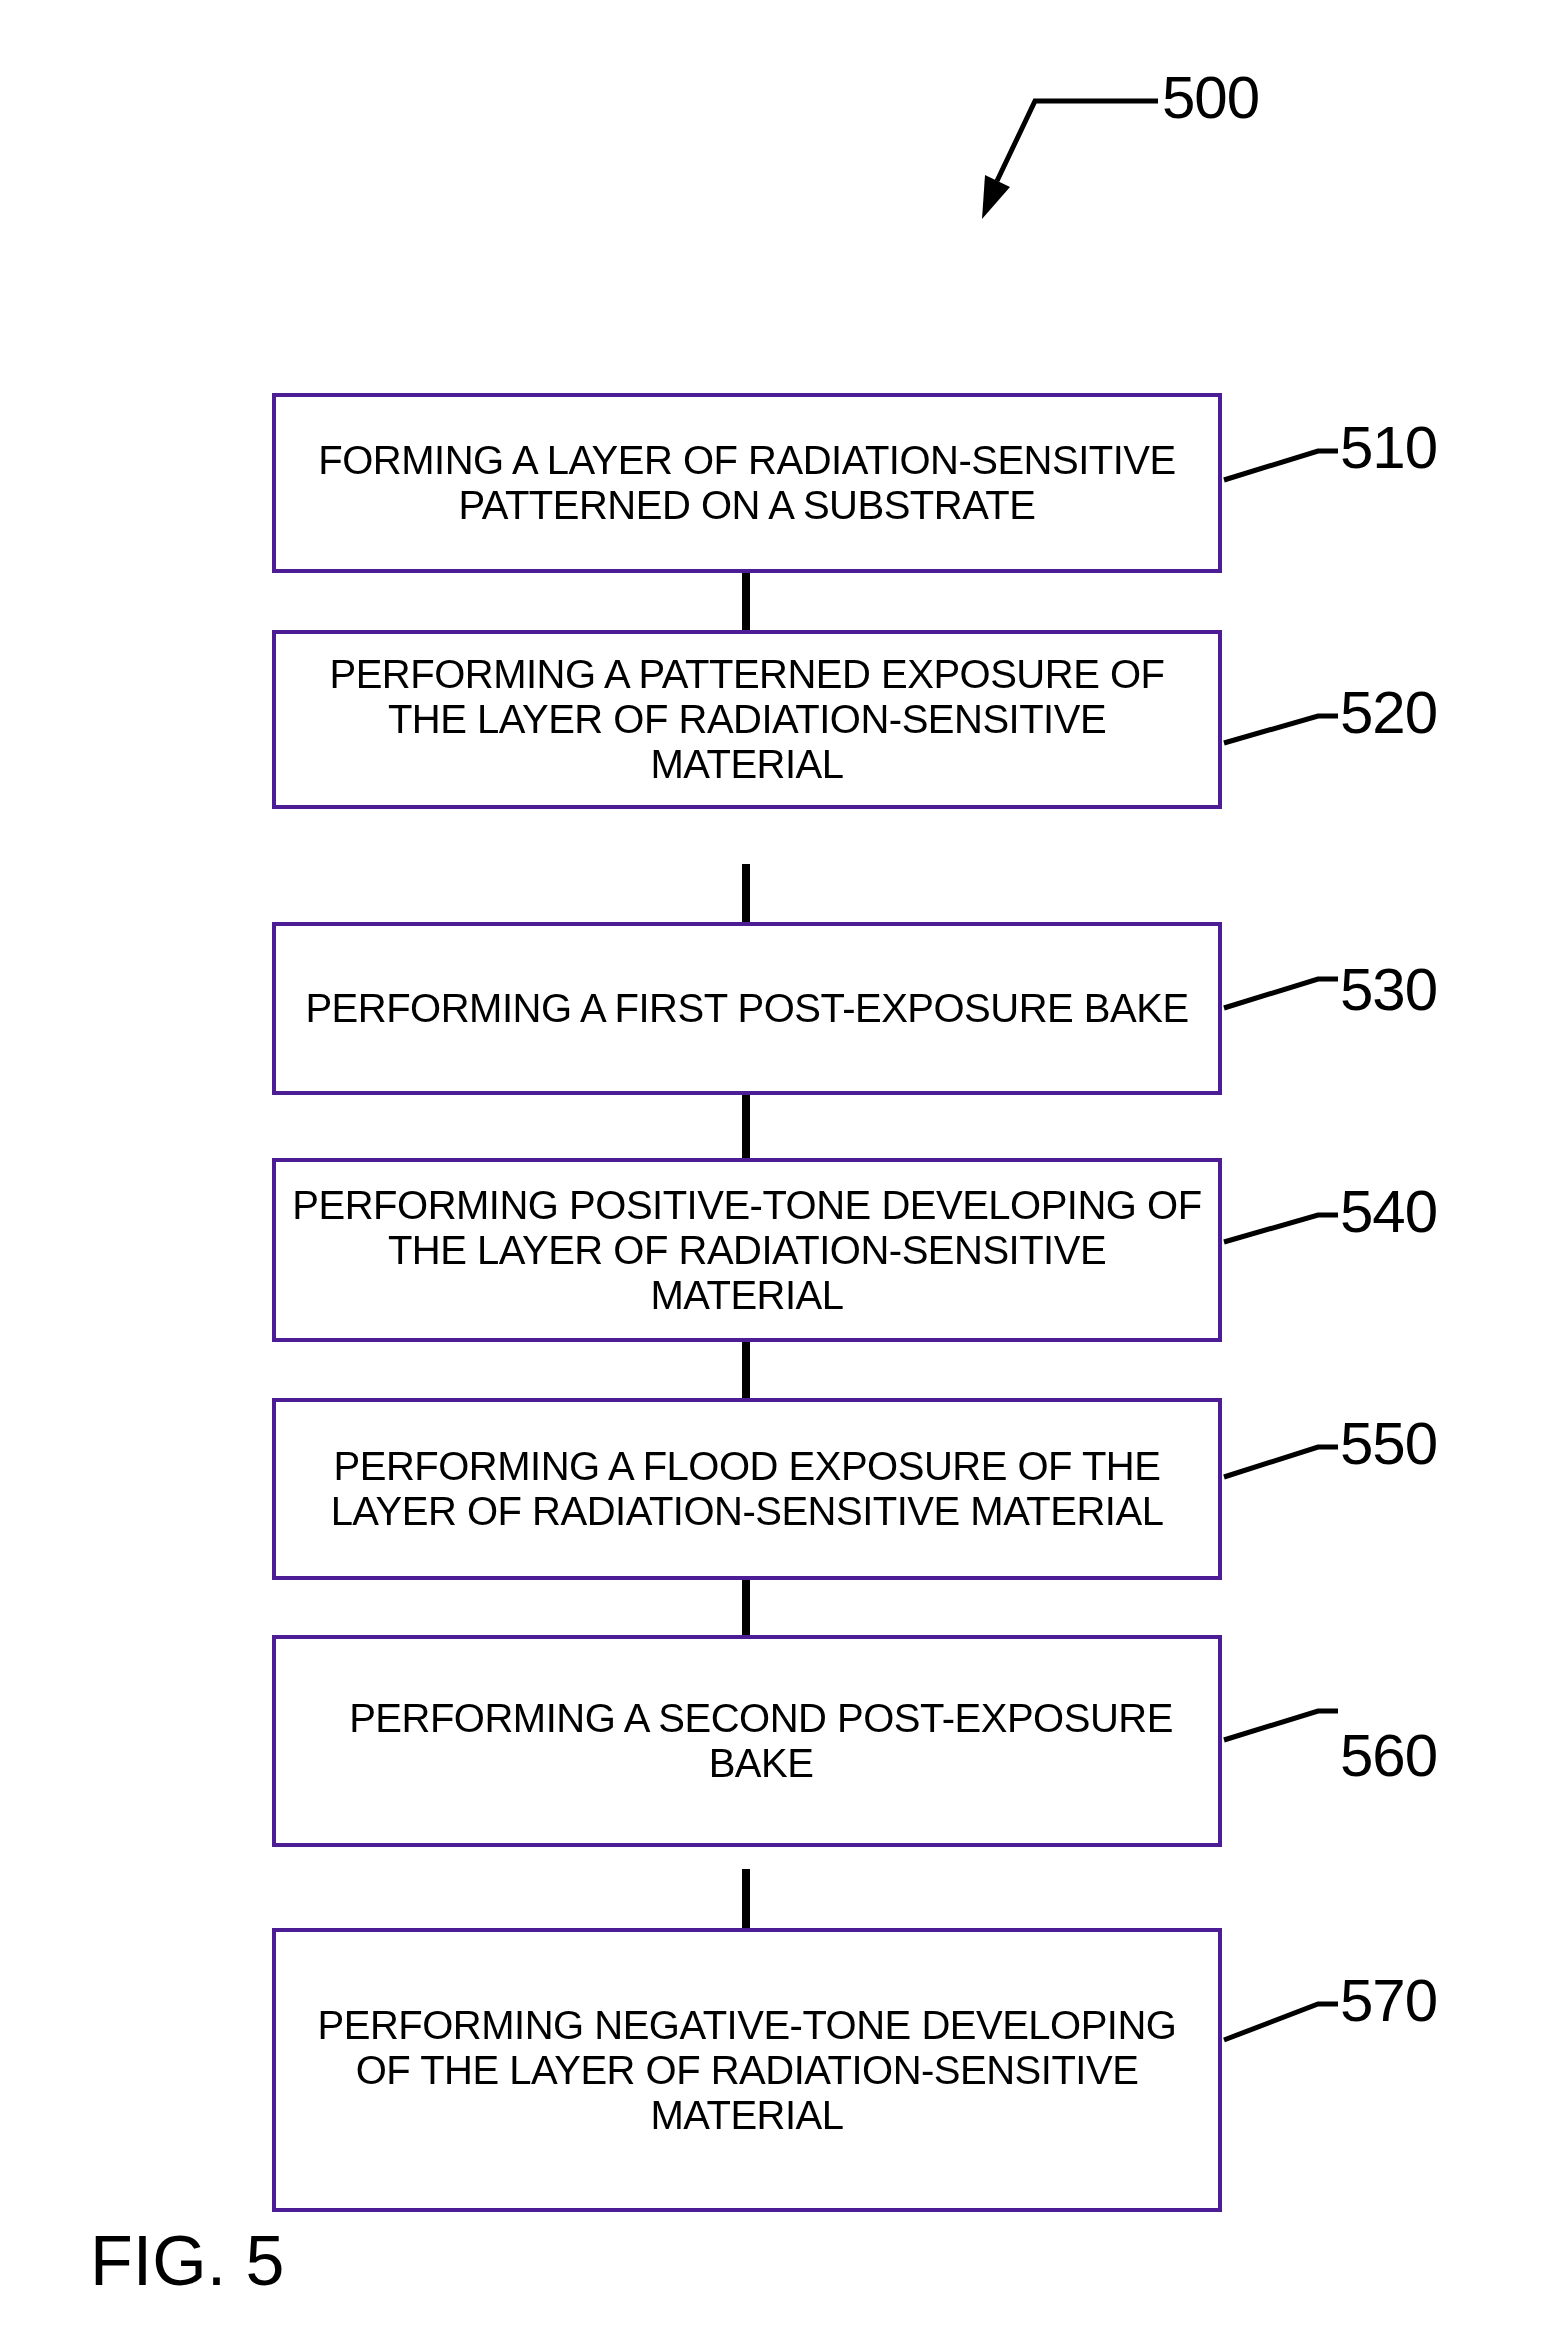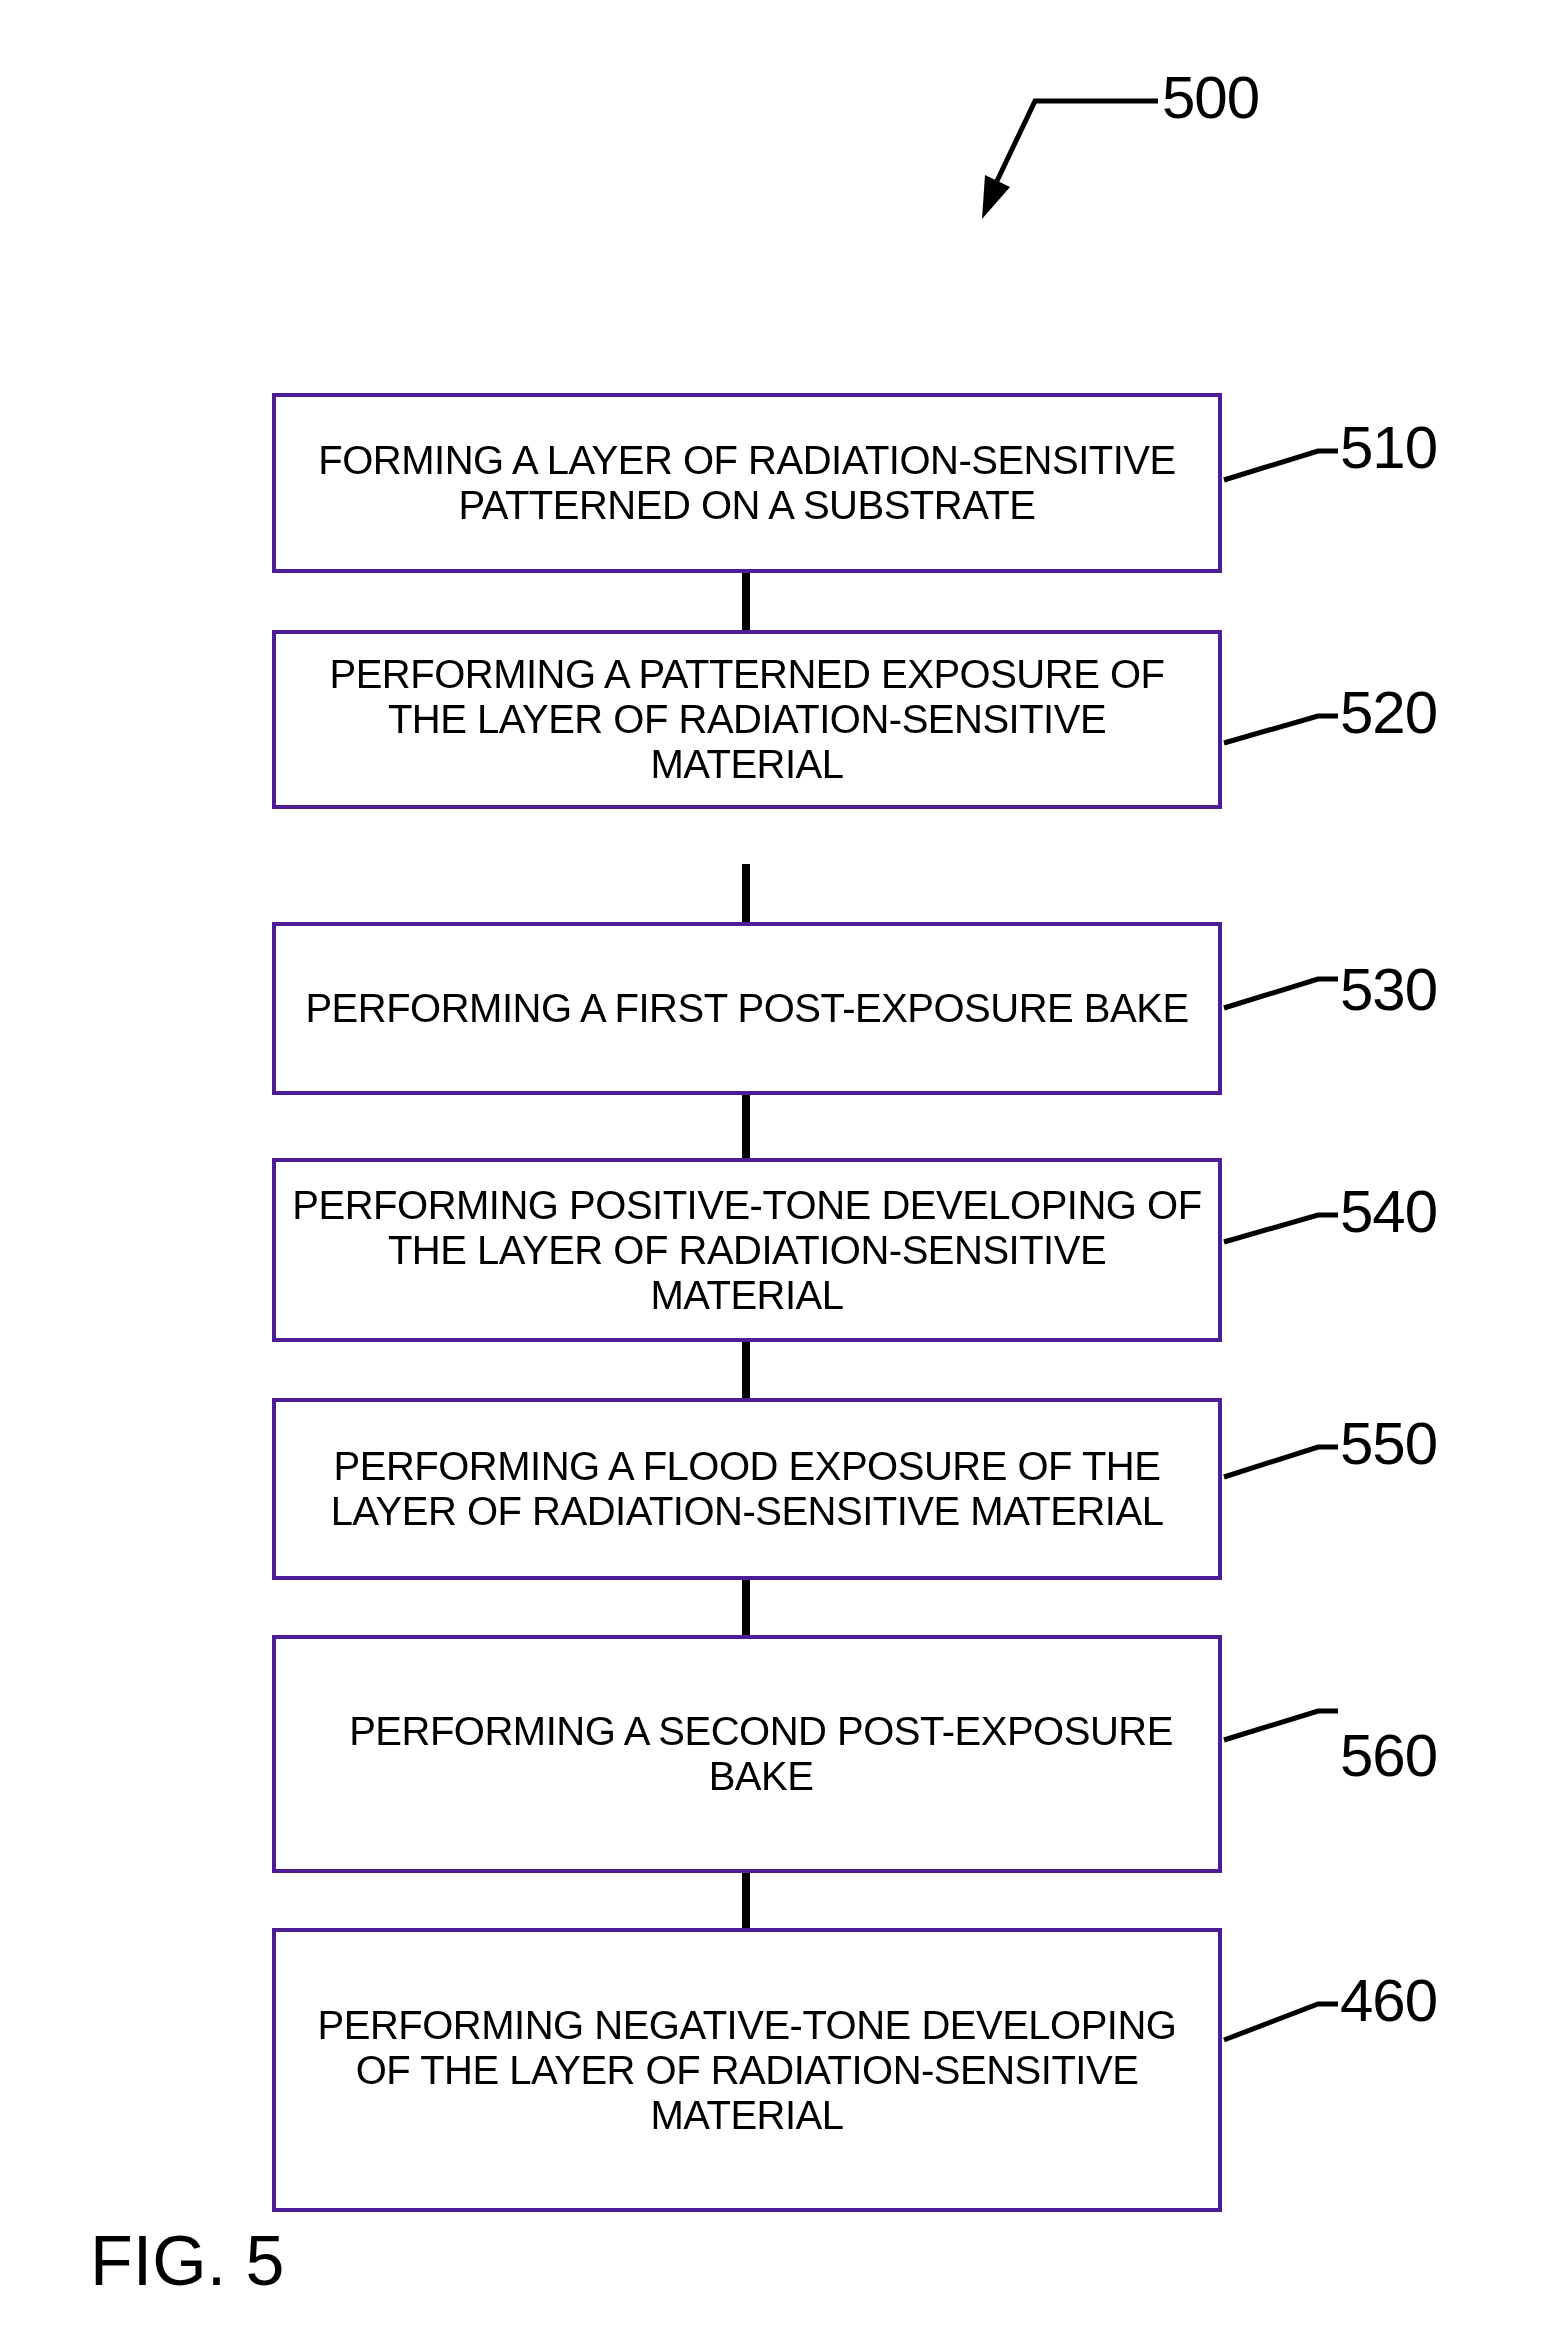--- a/index.html
+++ b/index.html
@@ -109,27 +109,27 @@
         <div class="box-line">PERFORMING POSITIVE-TONE DEVELOPING OF</div>
         <div class="box-line">THE LAYER OF RADIATION-SENSITIVE</div>
         <div class="box-line">MATERIAL</div>
       </div>
       <div class="ref-label" style="top: 1181px;">540</div>
       <div class="flow-box" style="top: 1398px; height: 182px;">
         <div class="box-line">PERFORMING A FLOOD EXPOSURE OF THE</div>
         <div class="box-line">LAYER OF RADIATION-SENSITIVE MATERIAL</div>
       </div>
       <div class="ref-label" style="top: 1413px;">550</div>
-      <div class="flow-box" style="top: 1635px; height: 238px; padding-left: 40px;">
+      <div class="flow-box" style="top: 1635px; height: 212px; padding-left: 40px;">
         <div class="box-line">PERFORMING A SECOND POST-EXPOSURE</div>
         <div class="box-line">BAKE</div>
       </div>
       <div class="ref-label" style="top: 1677px; margin-top: 48px;">560</div>
       <div class="flow-box" style="top: 1928px; height: 284px;">
         <div class="box-line">PERFORMING NEGATIVE-TONE DEVELOPING</div>
         <div class="box-line">OF THE LAYER OF RADIATION-SENSITIVE</div>
         <div class="box-line">MATERIAL</div>
       </div>
-      <div class="ref-label" style="top: 1970px;">460</div>
+      <div class="ref-label" style="top: 1970px;">570</div>
     </div>
   <div id="diagram-ref">500</div>
   <div id="figure-label">FIG. 5</div>
 </div>
 
 </body></html>

